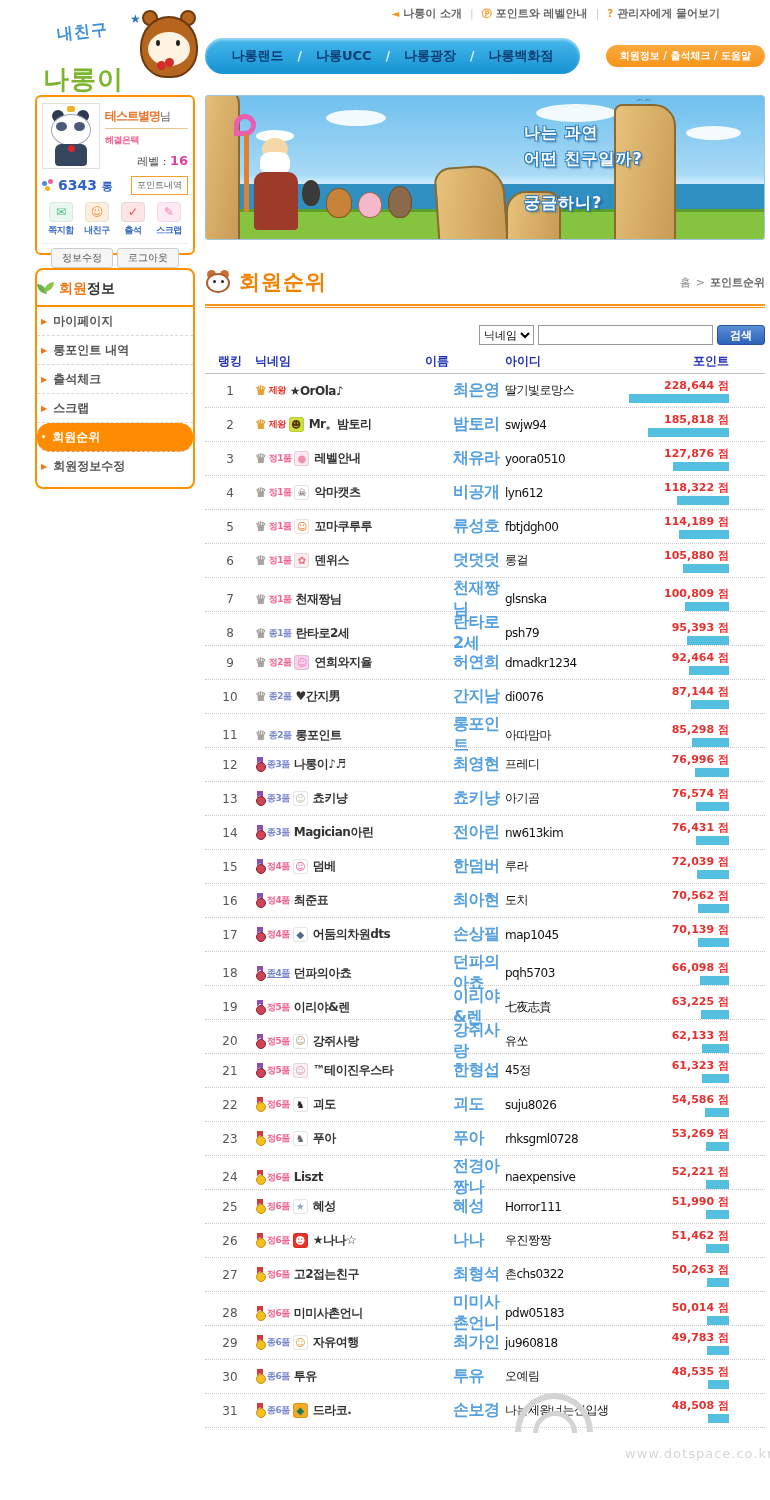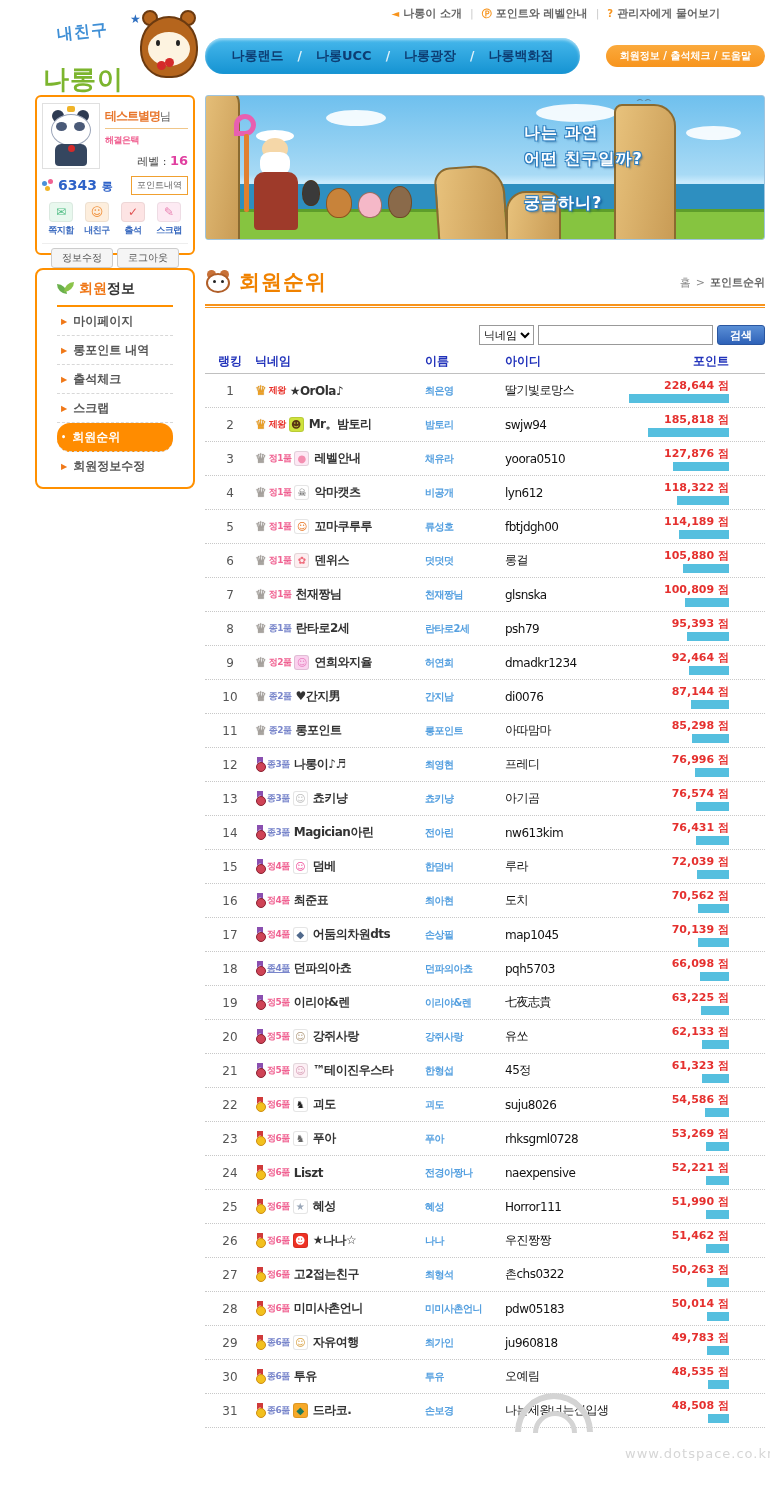--- a/index.html
+++ b/index.html
@@ -62,21 +62,21 @@
   .pf-points small { font-size:11px; }
   .pf-points-btn { font-size:9px; color:#666; border:1px solid #f0a030; border-radius:0; padding:2px 5px; background:#fff; cursor:pointer; white-space:nowrap; }
   .quick-icons { display:flex; justify-content:space-between; margin-top:7px; padding:0 2px; }
   .qi { width:34px; text-align:center; cursor:pointer; }
   .qi .qi-box { width:24px; height:20px; margin:0 auto; border-radius:4px; display:flex; align-items:center; justify-content:center; font-size:12px; border:1px solid rgba(0,0,0,.06); }
   .qi .qi-label { font-size:9px; color:#3d6cc0; font-weight:bold; margin-top:2px; letter-spacing:-0.5px; }
   .pf-foot { display:flex; justify-content:center; gap:4px; border-top:1px solid #eee; margin-top:6px; padding-top:4px; }
   .pf-foot-btn { font-size:10px; color:#555; background:#f5f5f5; border:1px solid #ccc; border-radius:3px; padding:2px 10px; cursor:pointer; }
 
   
-  .menu-box { position:absolute; left:35px; top:268px; width:160px; border:2px solid #ff9000; border-radius:8px; background:#fff; padding:10px 20px 6px; }
+  .menu-box { position:absolute; left:35px; top:268px; width:160px; border:2px solid #ff9000; border-radius:8px; background:#fff; padding:10px 0 6px; }
   .menu-title { display:flex; align-items:center; gap:6px; font-size:14px; font-weight:bold; border-bottom:2px solid #ff9000; padding-bottom:7px; }
   .leaf-icon { width:16px; height:14px; position:relative; }
   .leaf-icon i { position:absolute; background:#6ab04c; width:10px; height:10px; border-radius:0 100% 0 100%; }
   .leaf-icon i:nth-child(1){ left:0; top:2px; }
   .leaf-icon i:nth-child(2){ left:7px; top:0; background:#8bc34a; transform:scaleX(-1); }
   .mt-accent { color:#f07818; } .mt-rest { color:#333; }
   .menu-list { }
   .menu-item { display:flex; align-items:center; gap:6px; height:29px; border-bottom:1px dashed #d8d8d8; font-size:12px; font-weight:bold; color:#555; cursor:pointer; padding-left:4px; }
   .menu-item:last-child { border-bottom:none; }
   .menu-item .arrow { color:#f07818; font-size:8px; }
@@ -138,21 +138,21 @@
   .badge-crown.gold { color:#f0a01e; text-shadow:0 0 1px #b06a00; }
   .badge-crown.silver { color:#a8a39e; text-shadow:0 0 1px #6e6a66; }
   .badge-medal { position:relative; width:10px; height:15px; display:inline-block; flex:none; }
   .badge-medal::before { content:""; position:absolute; top:0; left:2px; width:6px; height:7px; background:#8a4fb0; clip-path:polygon(0 0,100% 0,100% 100%,50% 62%,0 100%); }
   .badge-medal::after { content:""; position:absolute; bottom:0; left:1px; width:8px; height:8px; border-radius:50%; background:#cf4356; border:1px solid #8a2030; }
   .badge-medal.gold::before { background:#d03a3a; }
   .badge-medal.gold::after { background:#f2c01e; border:1px solid #cf8d12; }
   .rank-title { font-size:9px; font-weight:bold; letter-spacing:-0.5px; flex:none; }
   .avatar { width:15px; height:15px; border-radius:3px; border:1px solid rgba(0,0,0,.1); display:flex; align-items:center; justify-content:center; font-size:10px; line-height:10px; flex:none; margin:0 1px; }
   .nick-text { font-size:12px; color:#333; font-weight:bold; letter-spacing:-0.5px; margin-left:2px; }
-  .c-name { font-size:10px; color:#55a0e0; font-weight:bold; letter-spacing:-0.5px; }
+  .c-name { font-size:16px; color:#55a0e0; font-weight:bold; letter-spacing:-0.5px;margin-left:28px; }
   .c-id { font-size:12px; color:#111; font-weight:normal; letter-spacing:-0.5px; }
   .c-points { justify-self:end; display:flex; flex-direction:column; align-items:flex-end; justify-content:center; }
   .pts-text { font-size:11px; font-weight:bold; color:#e5302e; line-height:13px; }
   .pts-bar { height:9px; background:#55bfdf; margin-top:2px; }
 
   
   .watermark { position:absolute; right:0px; top:1388px; width:255px; height:95px; pointer-events:none; }
   .wm-arc { position:absolute; border:6px solid #d4d4d4; border-radius:50%; border-left-color:transparent; border-bottom-color:transparent; transform:rotate(-45deg); }
   .wm-arc.a1 { left:0; top:5px; width:78px; height:78px; }
   .wm-arc.a2 { left:18px; top:23px; width:44px; height:44px; border-width:5px; }

